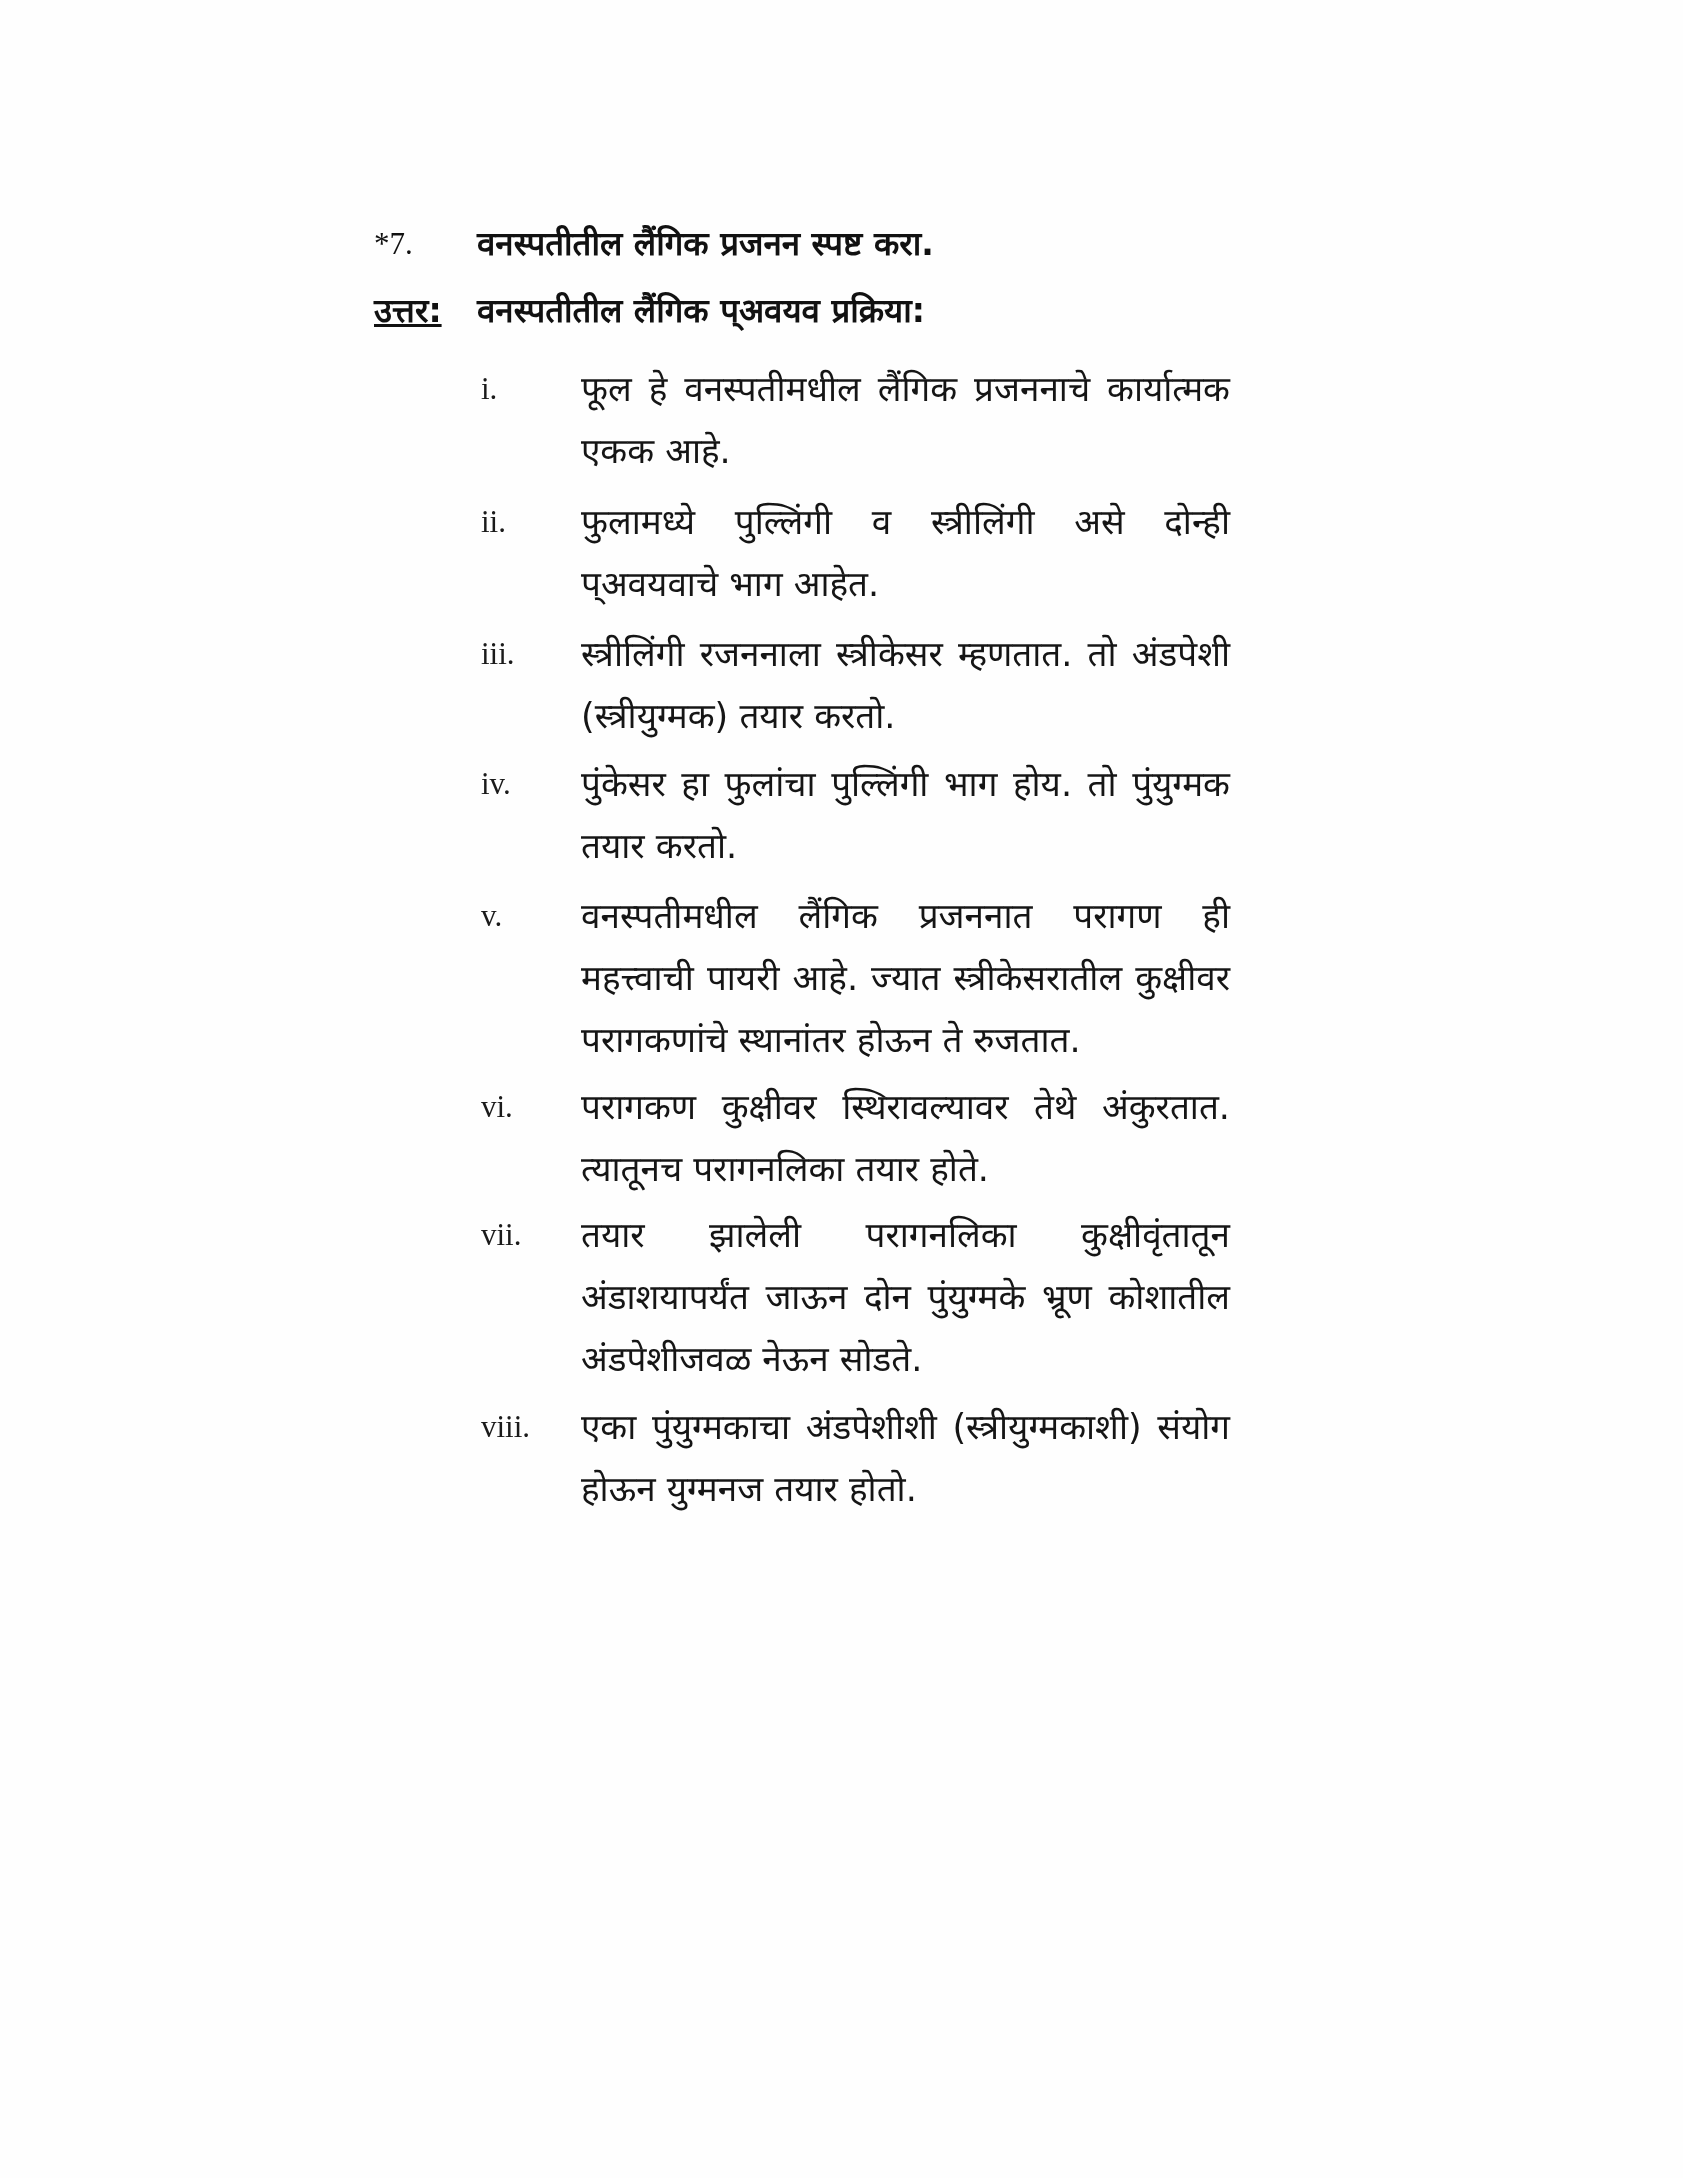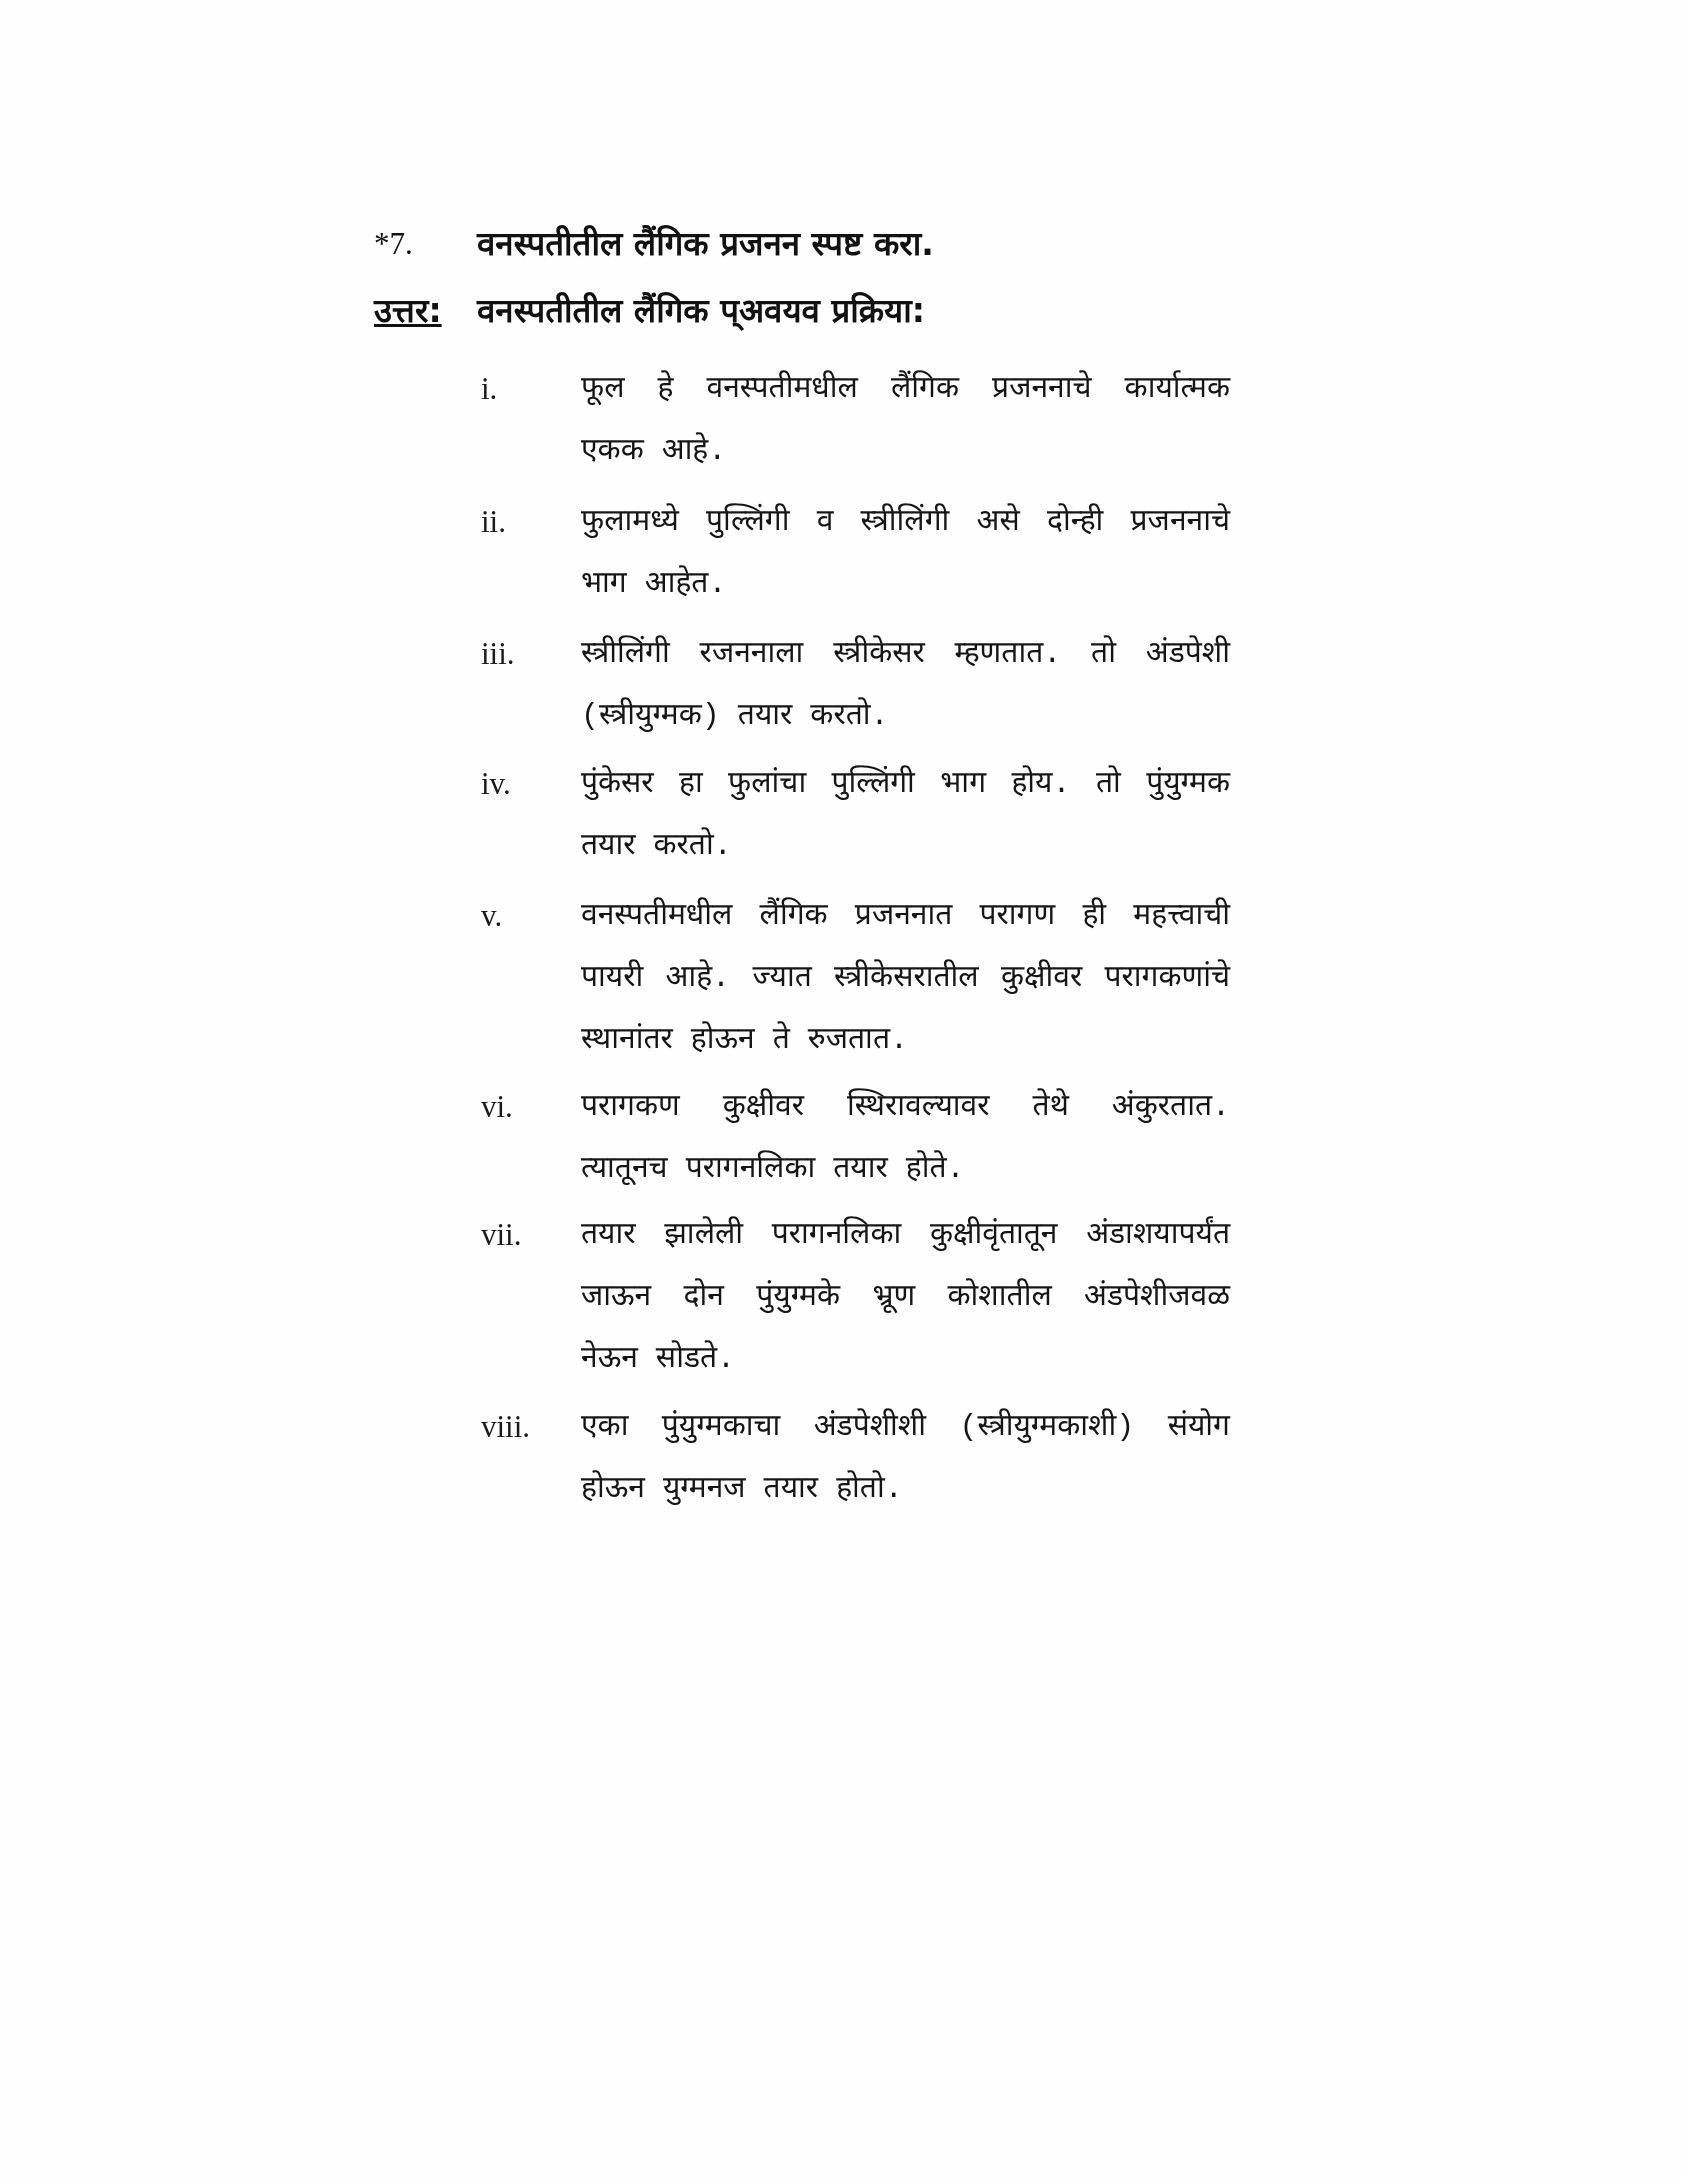--- a/index.html
+++ b/index.html
@@ -64,26 +64,25 @@
       font-family: "Liberation Serif", serif;
       font-size: 31px;
       line-height: 62px;
       color: #1a1a1a;
     }
     .item .text {
       position: absolute;
       left: 100px;
       top: 0;
       width: 649px;
-      font-size: 30px;
+      font-size: 35px;
       line-height: 62px;
       text-align: justify;
       text-align-last: left;
       color: #151515;
-      font-family: Liberation Mono, monospace;
     }
   </style>
 </head>
 <body>
 
 <div class="page">
 
   <div class="qline" id="q-title">
     <span class="num">*7.</span>
     <span class="qtext">वनस्पतीतील लैंगिक प्रजनन स्पष्ट करा.</span>
@@ -94,21 +93,21 @@
     <span class="qtext">वनस्पतीतील लैंगिक प्अवयव प्रक्रिया:</span>
   </div>
 
   <div class="item" style="top:358px;">
     <span class="marker">i.</span>
     <div class="text">फूल हे वनस्पतीमधील लैंगिक प्रजननाचे कार्यात्मक एकक आहे.</div>
   </div>
 
   <div class="item" style="top:491px;">
     <span class="marker">ii.</span>
-    <div class="text">फुलामध्ये पुल्लिंगी व स्त्रीलिंगी असे दोन्ही प्रजननाचे भाग आहेत.</div>
+    <div class="text">फुलामध्ये पुल्लिंगी व स्त्रीलिंगी असे दोन्ही प्अवयवाचे भाग आहेत.</div>
   </div>
 
   <div class="item" style="top:623px;">
     <span class="marker">iii.</span>
     <div class="text">स्त्रीलिंगी रजननाला स्त्रीकेसर म्हणतात. तो अंडपेशी (स्त्रीयुग्मक) तयार करतो.</div>
   </div>
 
   <div class="item" style="top:753px;">
     <span class="marker">iv.</span>
     <div class="text">पुंकेसर हा फुलांचा पुल्लिंगी भाग होय. तो पुंयुग्मक तयार करतो.</div>

